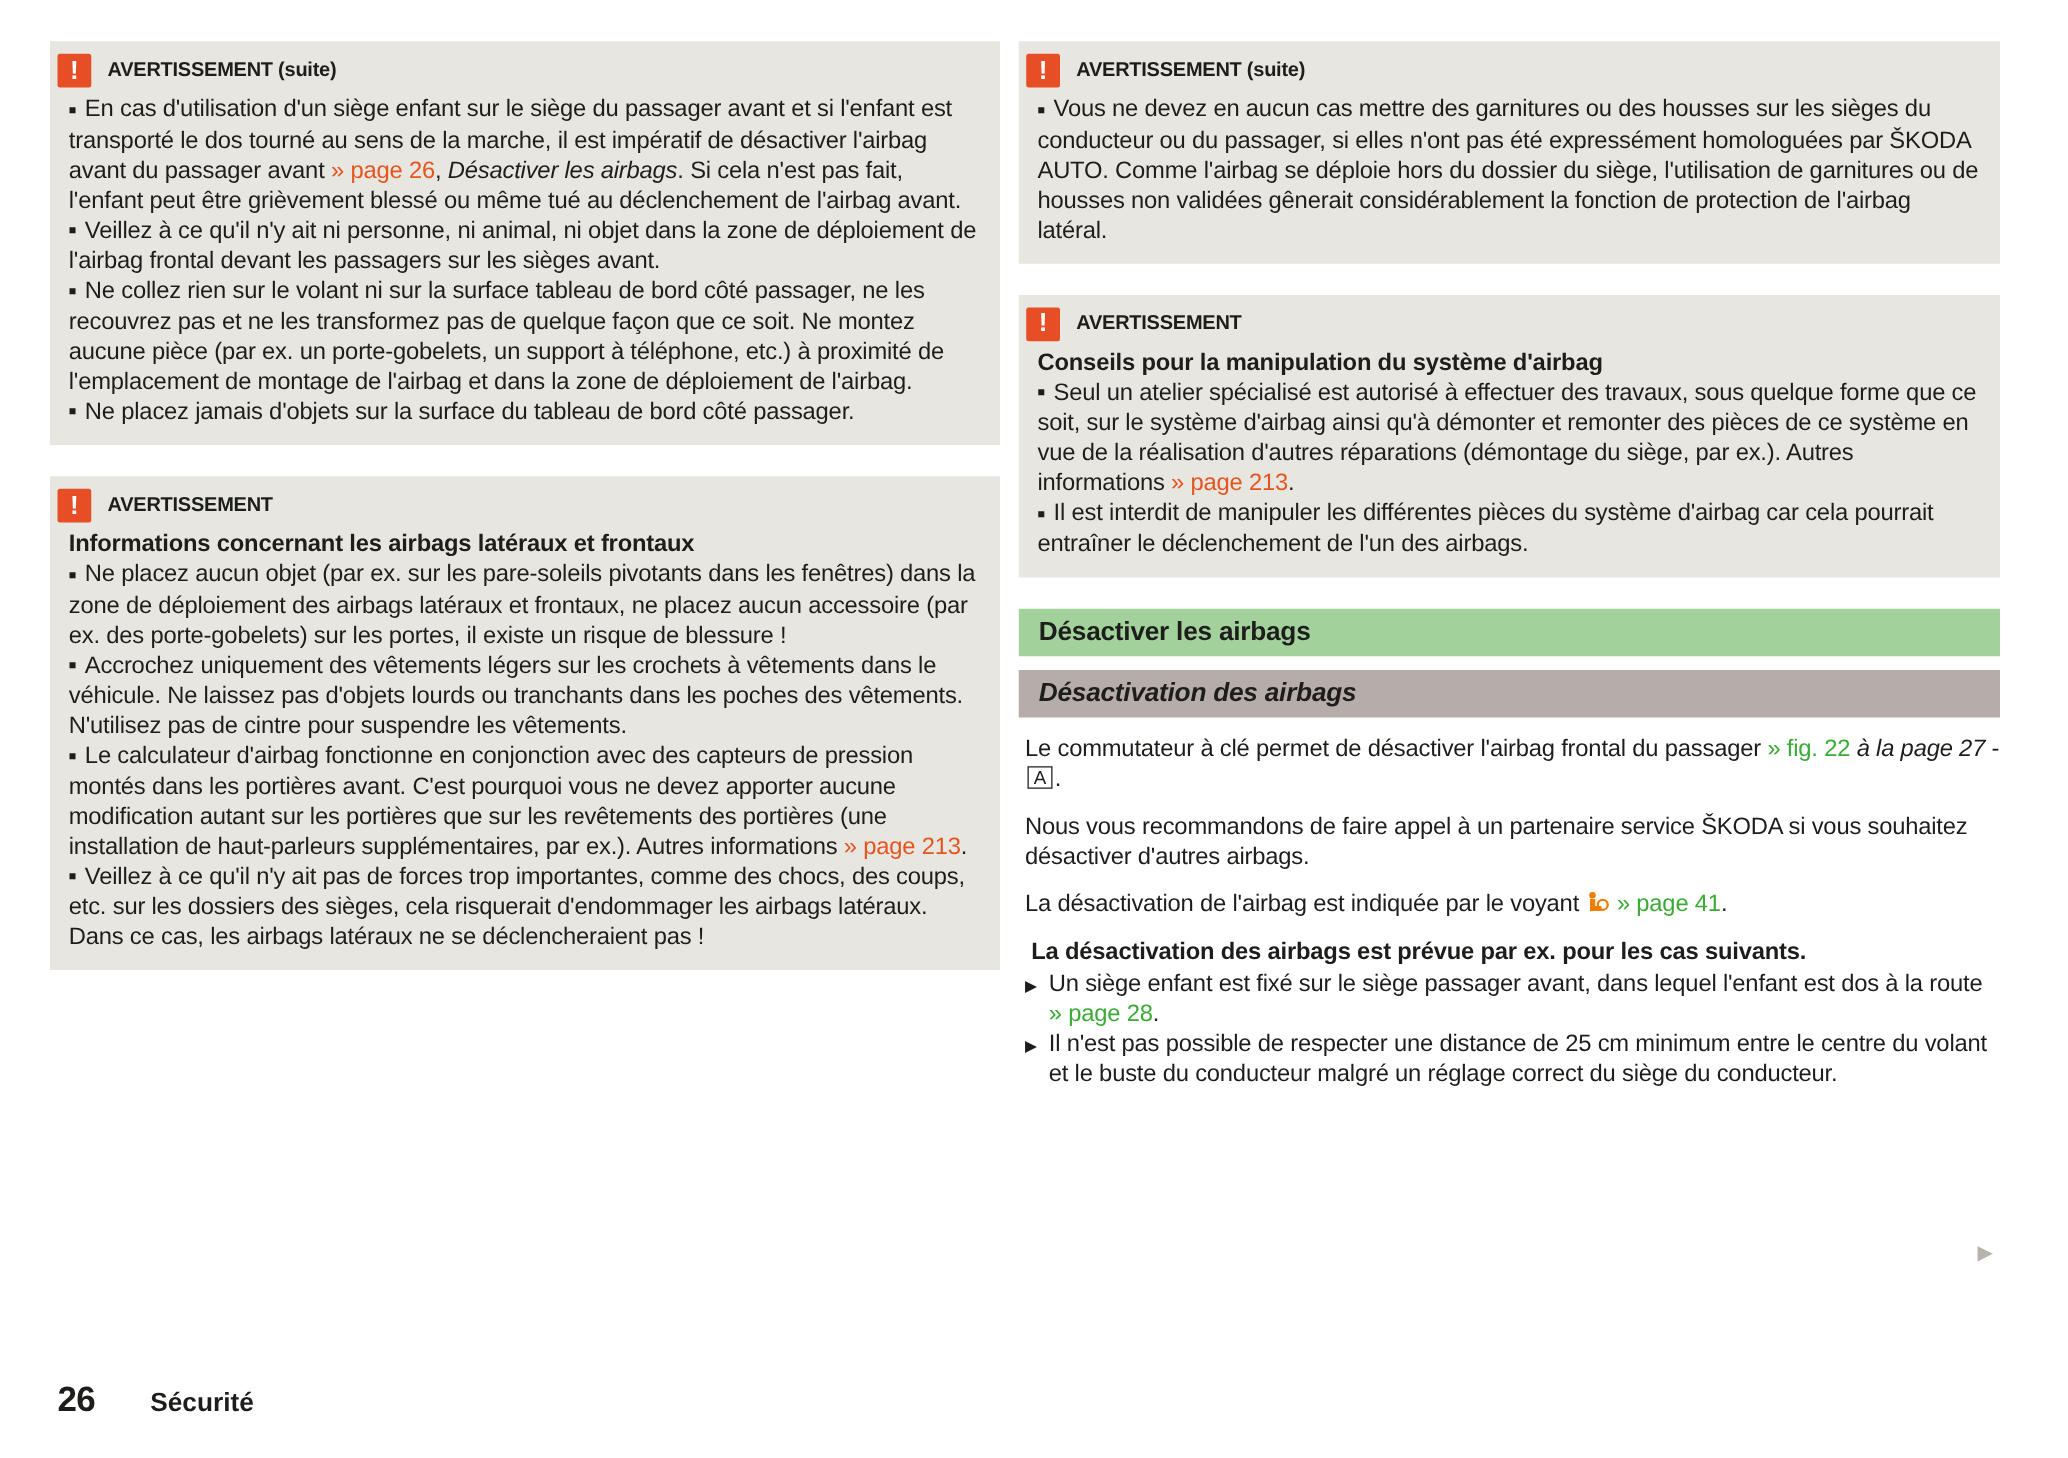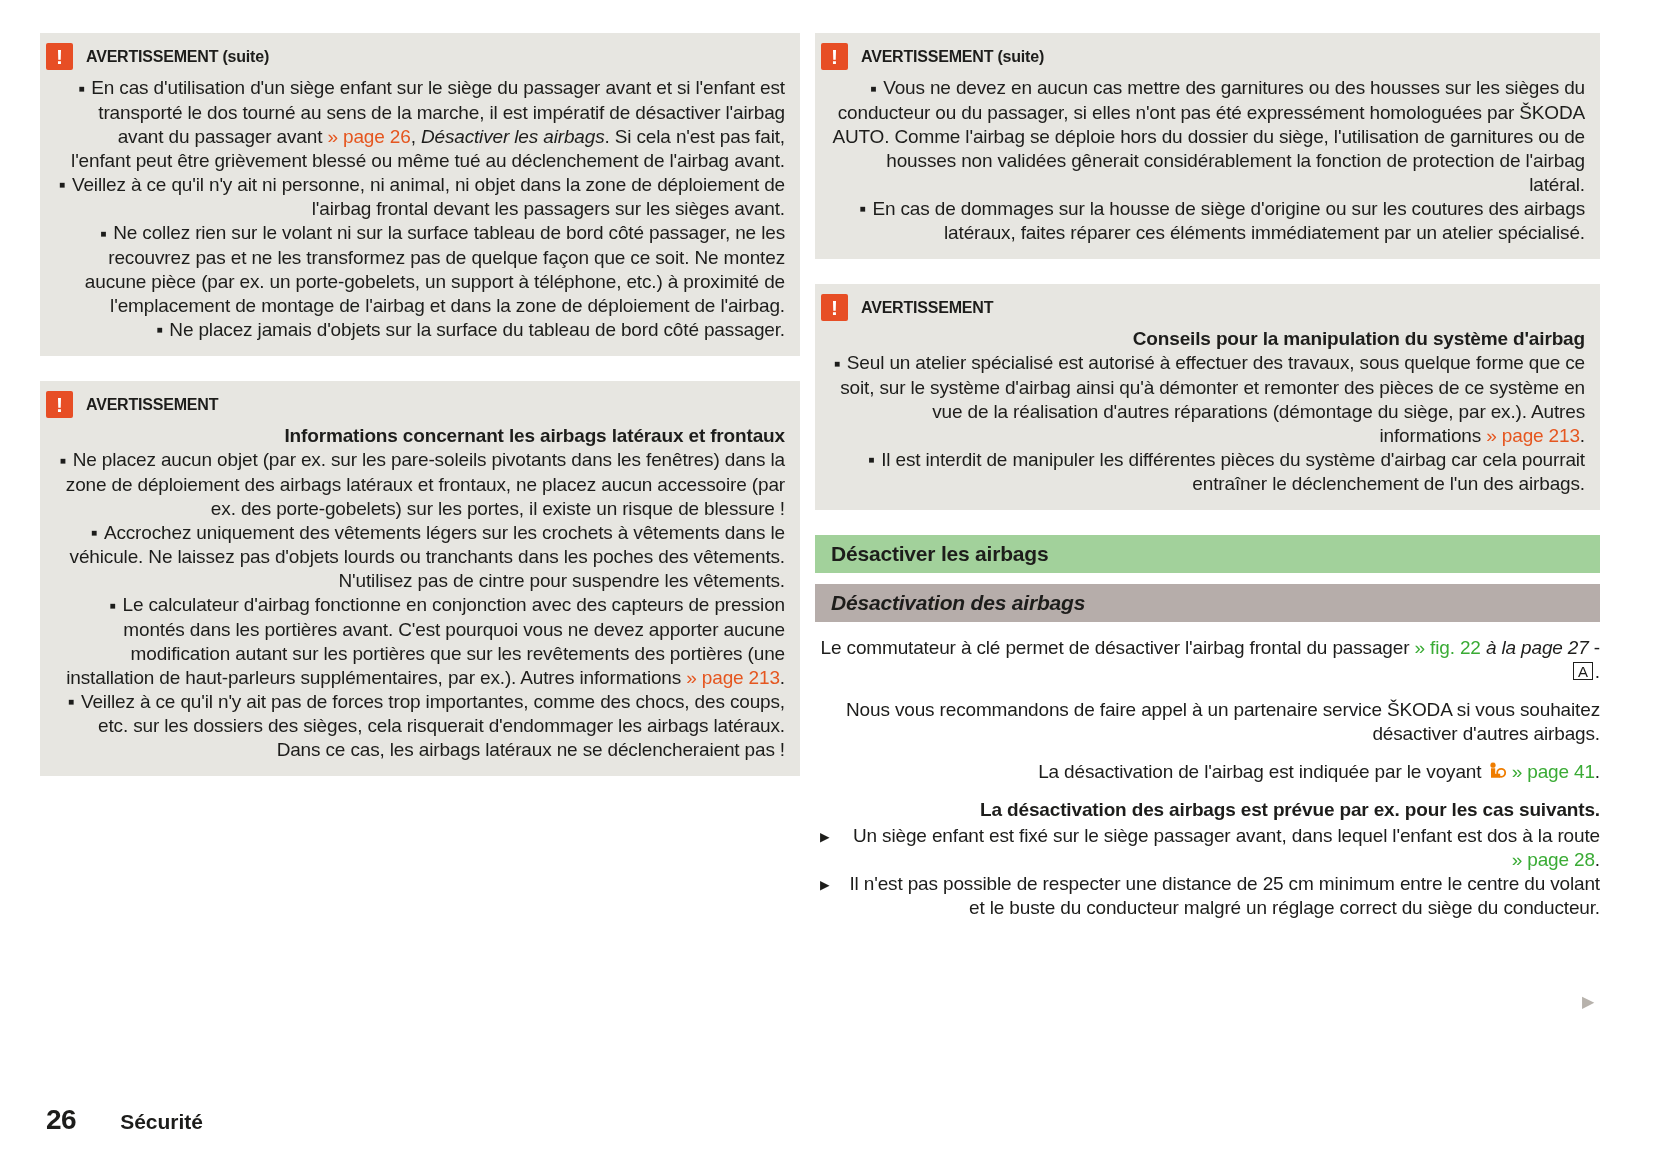--- a/index.html
+++ b/index.html
@@ -23,21 +23,21 @@
   .warnhead { display:flex; align-items:center; gap:13px; margin-left:-9px; padding:4px 0 6px 0; }
   .warnicon {
     width:27px; height:27px; flex:none;
     background:var(--warning_icon_bg,#e74e25);
     color:#ffffff; font-weight:700; font-size:21px;
     display:flex; align-items:center; justify-content:center;
     border-radius:2px;
   }
   .warntitle { font-size:16px; font-weight:700; letter-spacing:-0.2px; }
 
-  .witem, .wsub, .para, .atext { font-size:19px; line-height:24px; letter-spacing:-0.15px;text-align:right; }
+  .witem, .wsub, .para, .atext { font-size:19px; line-height:24px; letter-spacing:-0.15px; }
   .witem { margin:0; }
   .wsub  { margin:0; font-weight:700; }
   .bullet { font-size:10px; vertical-align:2.5px; margin-right:7px; }
 
   .seg-p  {}
   .seg-b  { font-weight:700; }
   .seg-i  { font-style:italic; }
   .seg-lo { color:var(--orange_link,#e5561f); }
   .seg-lg { color:var(--green_link,#3aab35); }
   .seg-box {
@@ -103,21 +103,20 @@
   </div>
 
   <div class="col col-right">
 
     <section class="warnbox">
       <div class="warnhead">
         <span class="warnicon">!</span>
         <span class="warntitle">AVERTISSEMENT (suite)</span>
       </div>
       <p class="witem"><span class="bullet">■</span><span><span class="seg-p">Vous ne devez en aucun cas mettre des garnitures ou des housses sur les sièges du conducteur ou du passager, si elles n'ont pas été expressément homologuées par ŠKODA AUTO. Comme l'airbag se déploie hors du dossier du siège, l'utilisation de garnitures ou de housses non validées gênerait con­sidérablement la fonction de protection de l'airbag latéral.</span></span></p>
-      <p class="witem"><span class="bullet">■</span><span><span class="seg-p">En cas de dommages sur la housse de siège d'origine ou sur les coutures des airbags latéraux, faites réparer ces éléments immédiatement par un atelier spécialisé.</span></span></p>
     </section>
 
     <section class="warnbox">
       <div class="warnhead">
         <span class="warnicon">!</span>
         <span class="warntitle">AVERTISSEMENT</span>
       </div>
       <p class="wsub">Conseils pour la manipulation du système d'airbag</p>
       <p class="witem"><span class="bullet">■</span><span><span class="seg-p">Seul un atelier spécialisé est autorisé à effectuer des travaux, sous quel­que forme que ce soit, sur le système d'airbag ainsi qu'à démonter et re­monter des pièces de ce système en vue de la réalisation d'autres répara­tions (démontage du siège, par ex.). Autres informations </span><span class="seg-lo">» page 213</span><span class="seg-p">.</span></span></p>
       <p class="witem"><span class="bullet">■</span><span><span class="seg-p">Il est interdit de manipuler les différentes pièces du système d'airbag car cela pourrait entraîner le déclenchement de l'un des airbags.</span></span></p>

